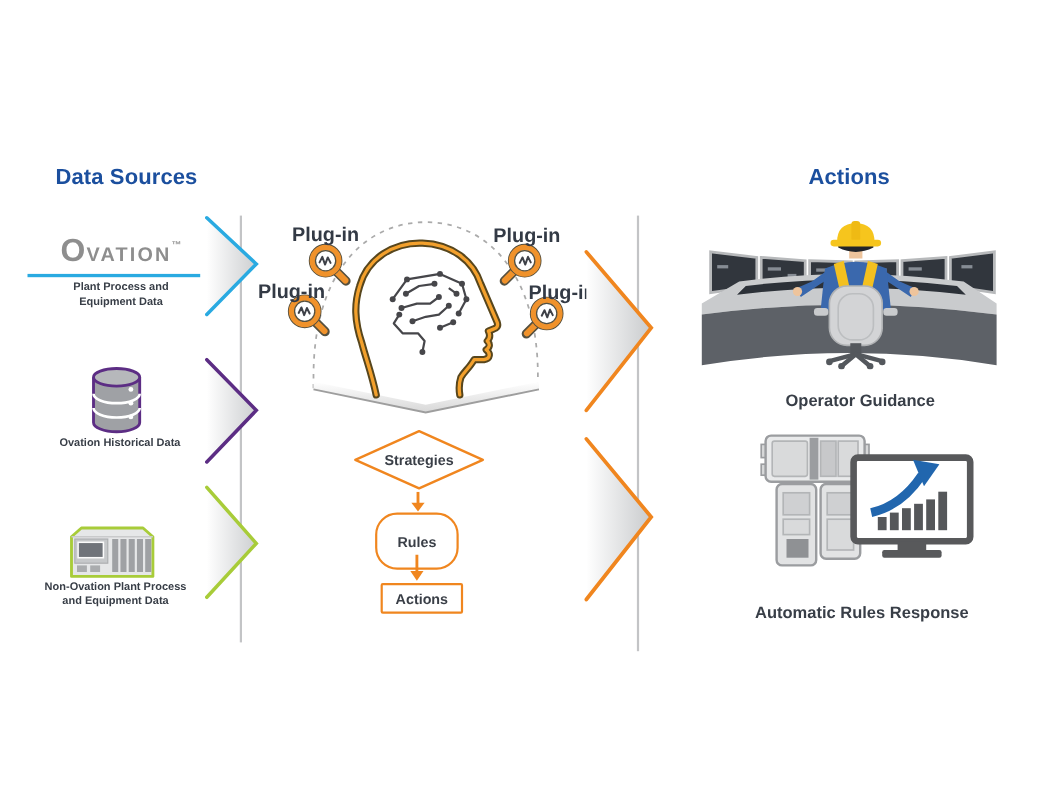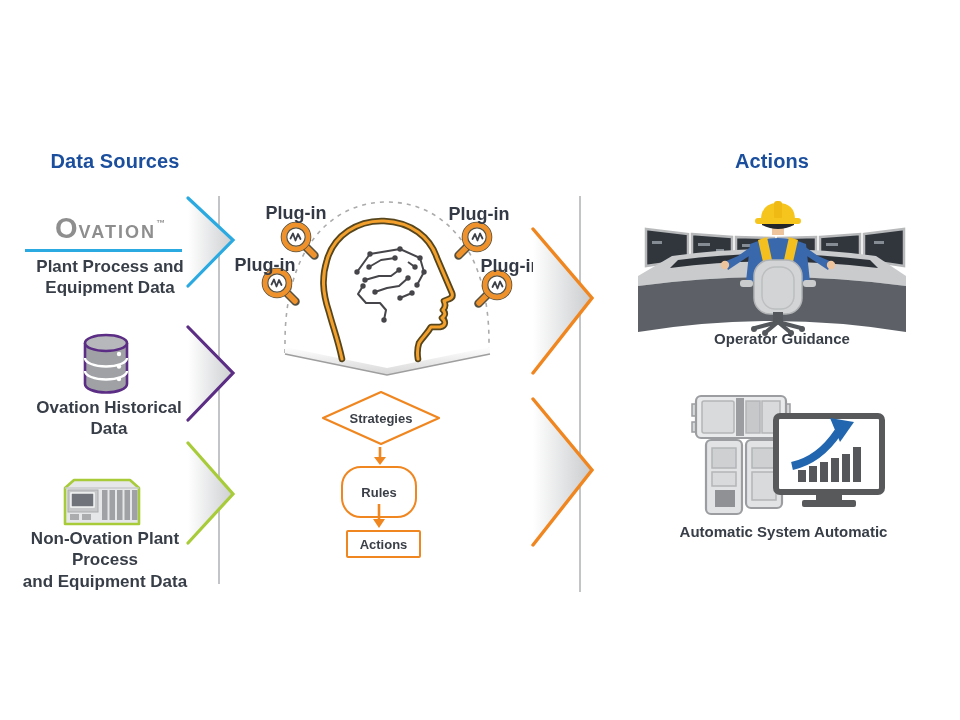--- a/index.html
+++ b/index.html
@@ -6,25 +6,25 @@
   .stage{
     position:relative;width:960px;height:720px;background:#ffffff;overflow:hidden;
     font-family:"Liberation Sans","DejaVu Sans",sans-serif;color:#383E47;padding-left:12px;
   }
   .abs{position:absolute;}
   .heading{
     font-size:20px;font-weight:bold;color:#1B4F9E;text-align:center;
     line-height:1.18;white-space:pre-line;letter-spacing:0.1px;
   }
   .caption{
-    font-size:17px;font-weight:bold;color:#383E47;text-align:center;
+    font-size:10px;font-weight:bold;color:#383E47;text-align:center;
     line-height:1.25;white-space:pre-line;
   }
   .caption-lg{
-    font-size:15px;font-weight:bold;color:#383E47;text-align:center;white-space:pre-line;
+    font-size:15px;font-weight:bold;color:#383E47;text-align:center;white-space:pre-line;margin-top:26px;
   }
   .plugin-label{
     font-size:18px;font-weight:bold;color:#333A45;text-align:center;width:62px;
   }
   .ovation-logo{
     width:160px;text-align:center;color:#8E8E8E;font-weight:bold;
     display:flex;align-items:baseline;justify-content:center;line-height:1;
   }
   .logo-o{font-size:29px;letter-spacing:1px;}
   .logo-rest{font-size:18px;letter-spacing:2px;}
@@ -320,15 +320,15 @@
           <rect x="143" y="66" width="8" height="24"></rect>
         <rect x="154" y="62" width="8" height="28"></rect>
           <rect x="165" y="55" width="8" height="35"></rect>
       </g>
       <path d="M104 74 C122 70 138 58 150 40" fill="none" stroke="#2166ae" stroke-width="8"></path>
       <polygon points="142,26 166,30 152,50" fill="#2166ae"></polygon>
       <rect x="128" y="100" width="26" height="8" fill="#58595b"></rect>
       <rect x="114" y="108" width="54" height="7" rx="2" fill="#58595b"></rect>
     </g>
   </svg>
-  <div class="abs caption-lg" style="left:676px;top:523px;width:215px;">Automatic System Automatic</div>
+  <div class="abs caption-lg" style="left:676px;top:523px;width:215px;">Automatic Rules Response</div>
 
 </div>
 
 </body></html>

